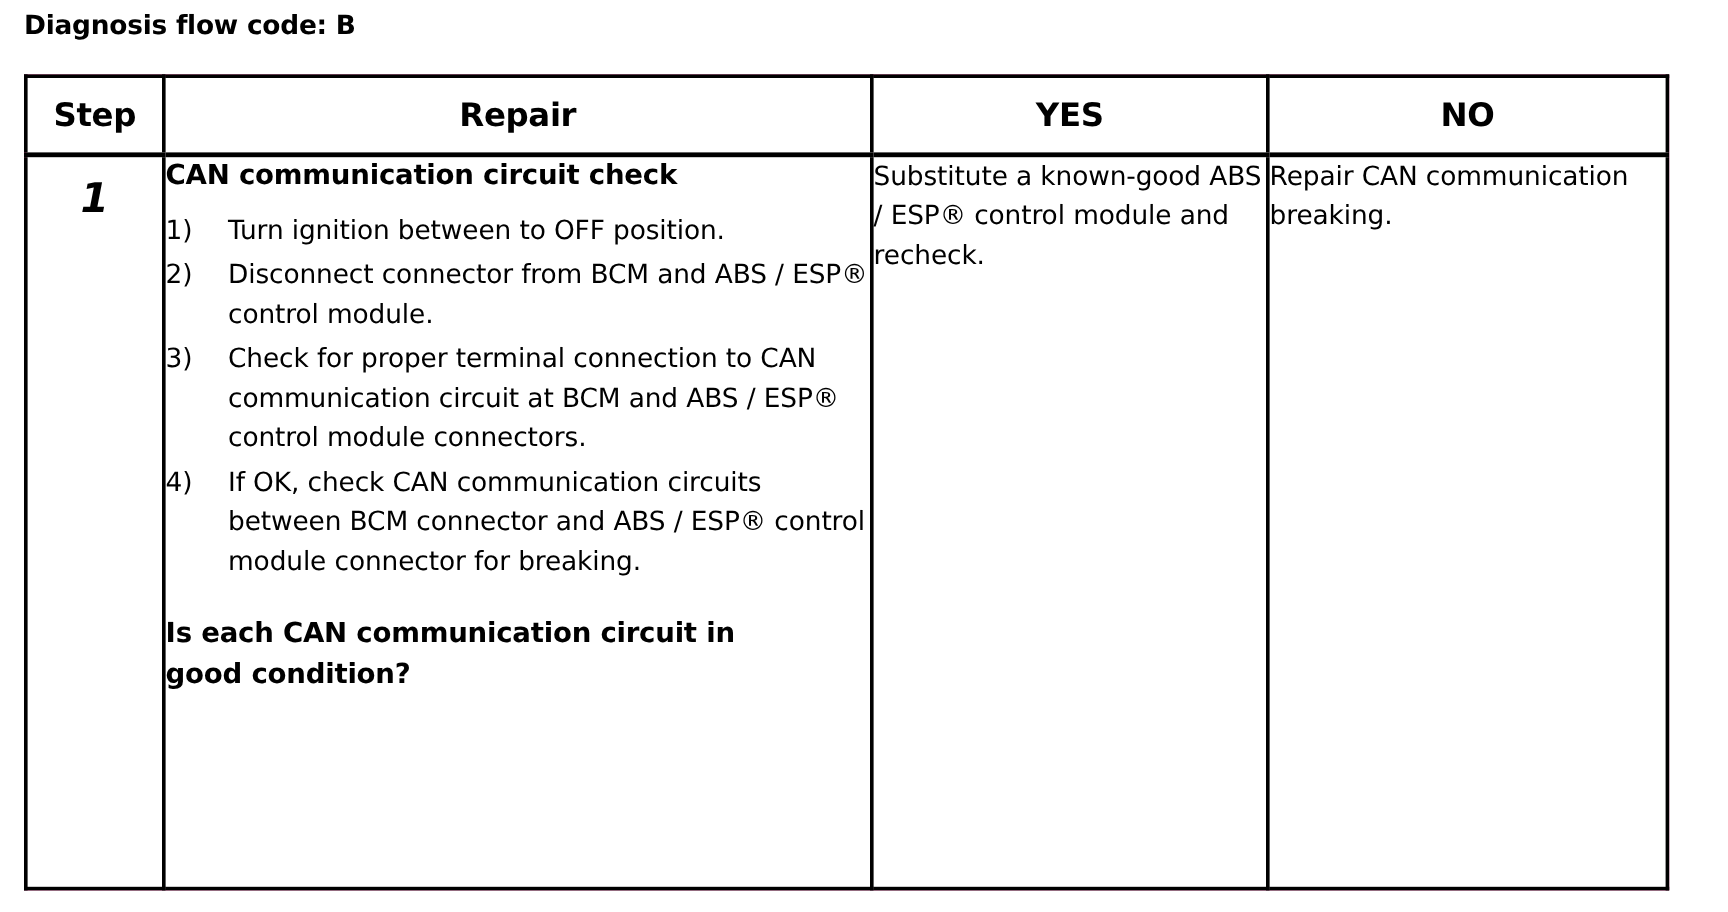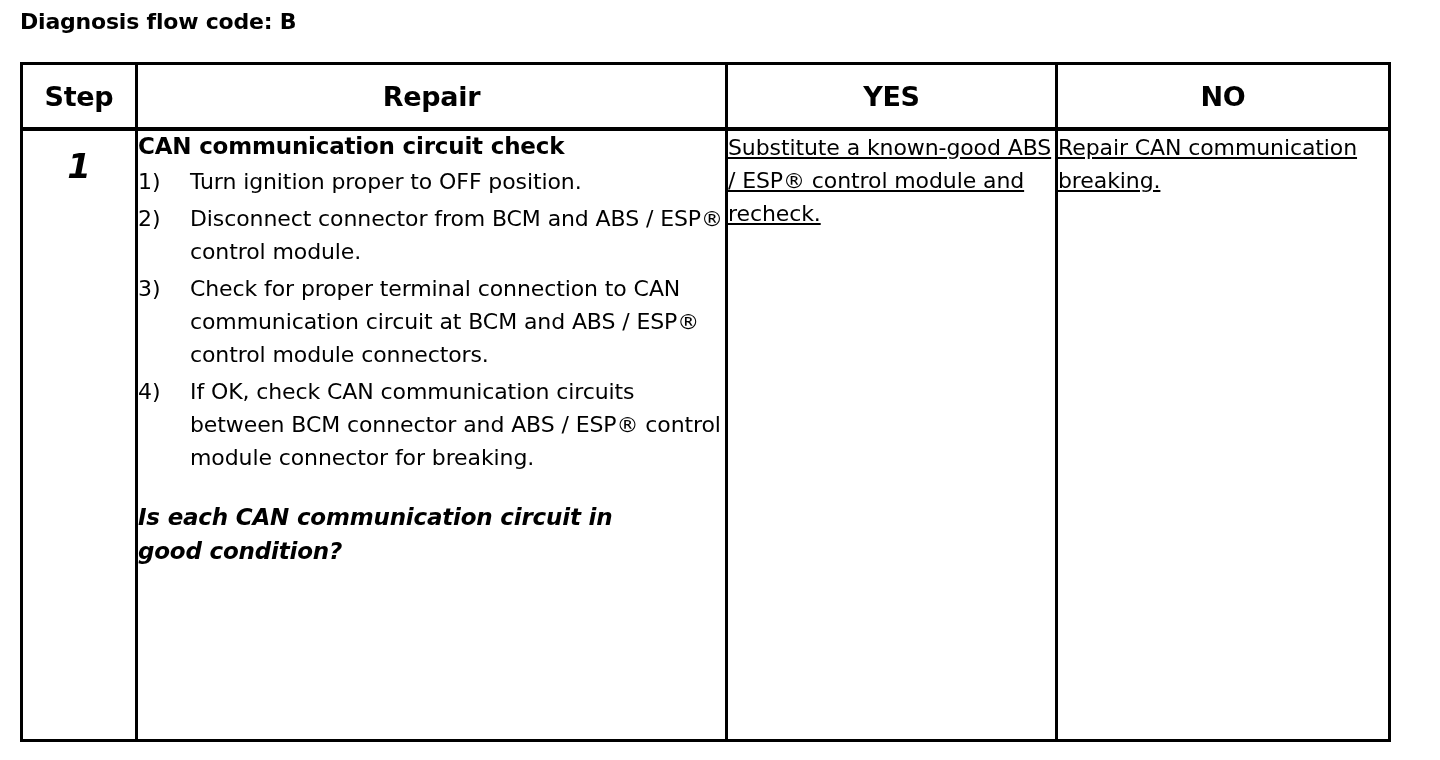--- a/index.html
+++ b/index.html
@@ -86,21 +86,21 @@
   
   .cell-action {
     padding: 14px 14px 14px 18px;
   }
   .action-heading {
     font-size: 23px;
     font-weight: bold;
     line-height: 30px;
     letter-spacing: -0.2px;
     max-width: 490px;
-    margin-bottom: 4px;
+    margin-bottom: 15px;
   }
   .action-list {
     list-style: none;
     margin: 0;
     padding: 0;
   }
   .action-list li {
     position: relative;
     padding-left: 52px;
     font-size: 22px;
@@ -114,35 +114,33 @@
     top: 0;
     width: 40px;
     text-align: left;
     font-size: 22px;
     line-height: 33px;
   }
   .action-question {
     margin-top: 26px;
     font-size: 23px;
     font-weight: bold;
-    font-style: italic;
     line-height: 34px;
     letter-spacing: -0.2px;
     max-width: 540px;
   }
 
   
   .cell-outcome {
     padding: 12px 12px 12px 12px;
   }
   .outcome-text {
     font-size: 22px;
     line-height: 33px;
     letter-spacing: -0.1px;
-    text-decoration: underline;
   }
 </style>
 </head>
 <body>
 
 <div class="page">
 
   <div class="doc-title">Diagnosis flow code: B</div>
 
   <table class="flow-table">
@@ -166,21 +164,21 @@
         <td class="cell-step">
           <span class="step-num">1</span>
         </td>
 
         <td class="cell-action">
           <div class="action-heading">CAN communication circuit check</div>
 
           <ol class="action-list">
             <li>
               <span class="marker">1)</span>
-              <span>Turn ignition proper to OFF position.</span>
+              <span>Turn ignition between to OFF position.</span>
             </li>
             <li>
               <span class="marker">2)</span>
               <span>Disconnect connector from BCM and ABS / ESP® control module.</span>
             </li>
             <li>
               <span class="marker">3)</span>
               <span>Check for proper terminal connection to CAN communication circuit at BCM and ABS / ESP® control module connectors.</span>
             </li>
             <li>

